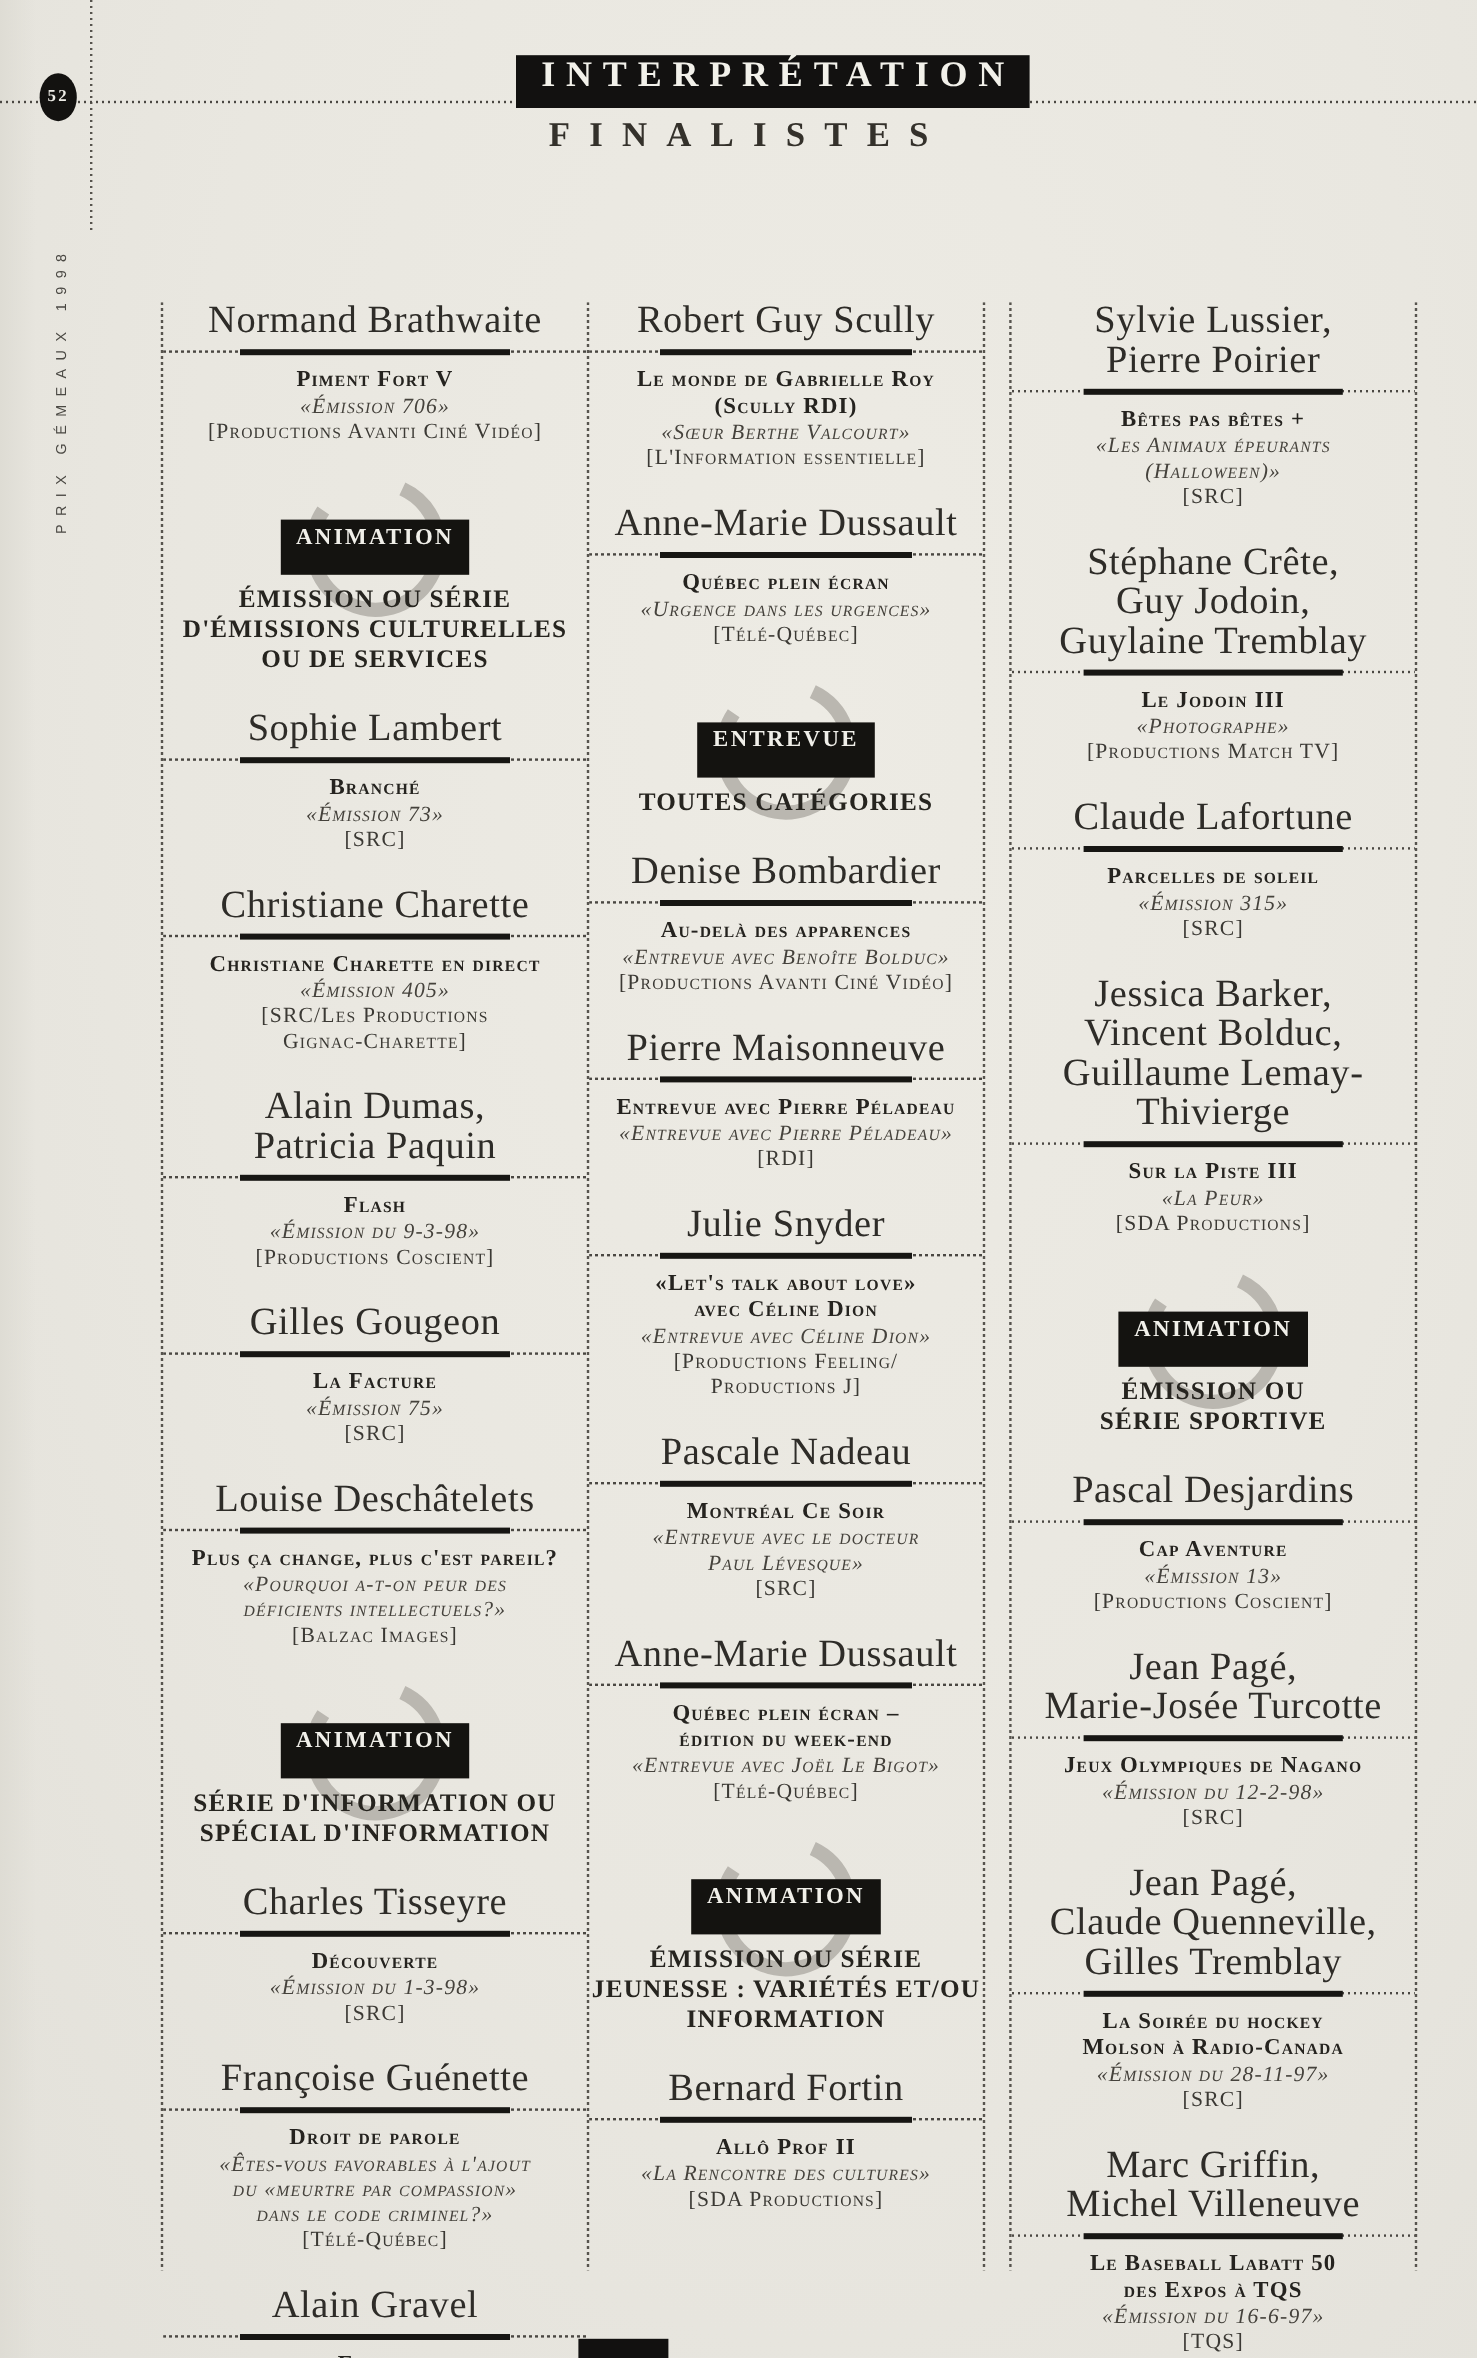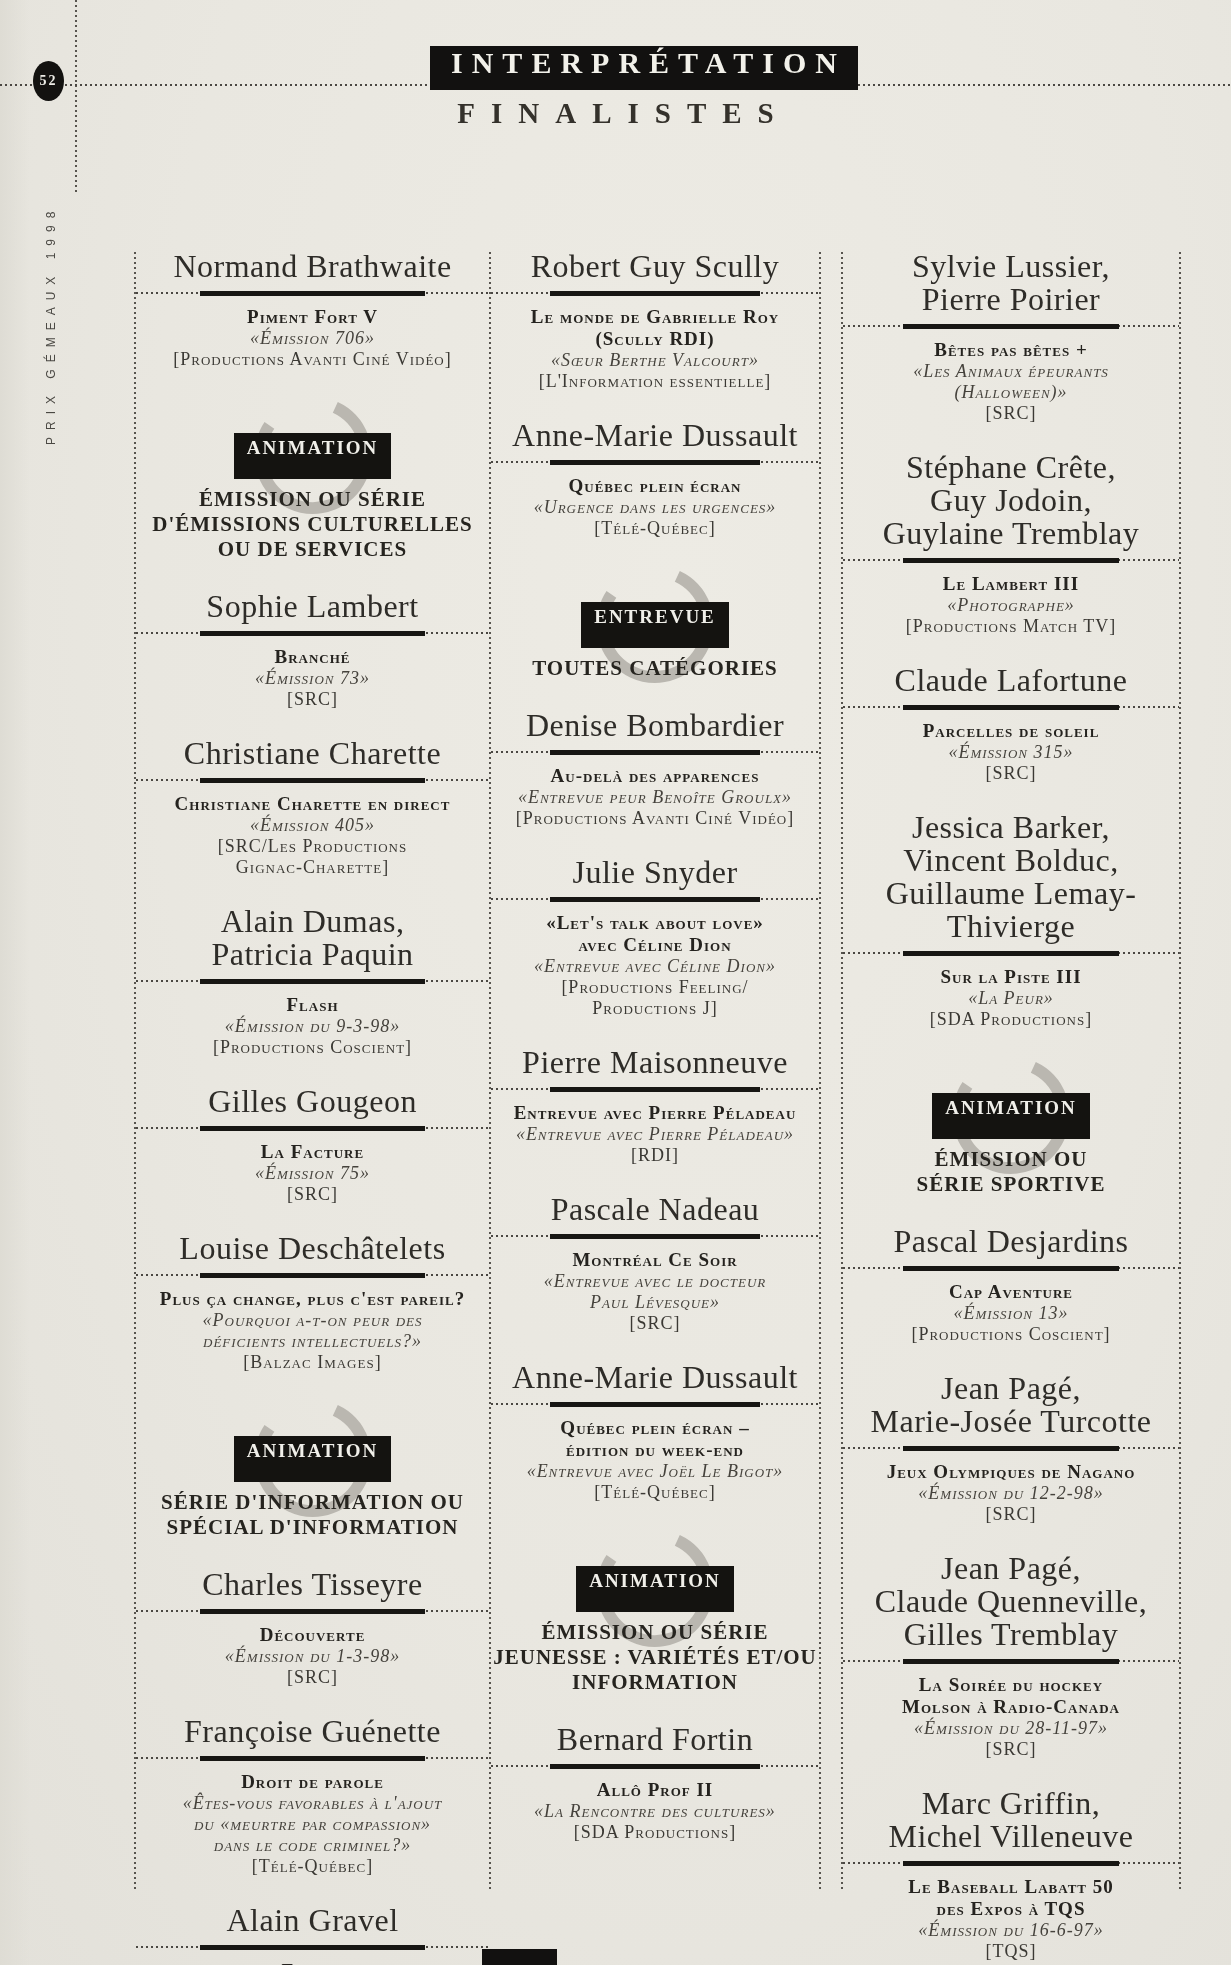--- a/index.html
+++ b/index.html
@@ -280,47 +280,47 @@
     <div class="badge">ENTREVUE</div>
     <div class="cat-title">TOUTES CATÉGORIES</div>
   </div>
 
   <div class="entry">
     <div class="nominee-name">Denise Bombardier</div>
     <div class="winner-rule">
             <span class="rule-bar"></span>
           </div>
     <div class="show-title">Au-delà des apparences</div>
-    <div class="episode">«Entrevue peur Benoîte Groulx»</div>
+    <div class="episode">«Entrevue avec Benoîte Bolduc»</div>
     <div class="producer">[Productions Avanti Ciné Vidéo]</div>
+  </div>
+
+  <div class="entry">
+    <div class="nominee-name">Pierre Maisonneuve</div>
+    <div class="winner-rule">
+            <span class="rule-bar"></span>
+          </div>
+    <div class="show-title">Entrevue avec Pierre Péladeau</div>
+    <div class="episode">«Entrevue avec Pierre Péladeau»</div>
+    <div class="producer">[RDI]</div>
   </div>
 
   <div class="entry">
     <div class="nominee-name">Julie Snyder</div>
     <div class="winner-rule">
             <span class="rule-bar"></span>
           </div>
     <div class="show-title">«Let's talk about love»
 avec Céline Dion</div>
     <div class="episode">«Entrevue avec Céline Dion»</div>
     <div class="producer">[Productions Feeling/
 Productions J]</div>
   </div>
 
   <div class="entry">
-    <div class="nominee-name">Pierre Maisonneuve</div>
-    <div class="winner-rule">
-            <span class="rule-bar"></span>
-          </div>
-    <div class="show-title">Entrevue avec Pierre Péladeau</div>
-    <div class="episode">«Entrevue avec Pierre Péladeau»</div>
-    <div class="producer">[RDI]</div>
-  </div>
-
-  <div class="entry">
     <div class="nominee-name">Pascale Nadeau</div>
     <div class="winner-rule">
             <span class="rule-bar"></span>
           </div>
     <div class="show-title">Montréal Ce Soir</div>
     <div class="episode">«Entrevue avec le docteur
 Paul Lévesque»</div>
     <div class="producer">[SRC]</div>
   </div>
 
@@ -372,21 +372,21 @@
     <div class="producer">[SRC]</div>
   </div>
 
   <div class="entry">
     <div class="nominee-name">Stéphane Crête,
 Guy Jodoin,
 Guylaine Tremblay</div>
     <div class="winner-rule">
             <span class="rule-bar"></span>
           </div>
-    <div class="show-title">Le Lambert III</div>
+    <div class="show-title">Le Jodoin III</div>
     <div class="episode">«Photographe»</div>
     <div class="producer">[Productions Match TV]</div>
   </div>
 
   <div class="entry">
     <div class="nominee-name">Claude Lafortune</div>
     <div class="winner-rule">
             <span class="rule-bar"></span>
           </div>
     <div class="show-title">Parcelles de soleil</div>

